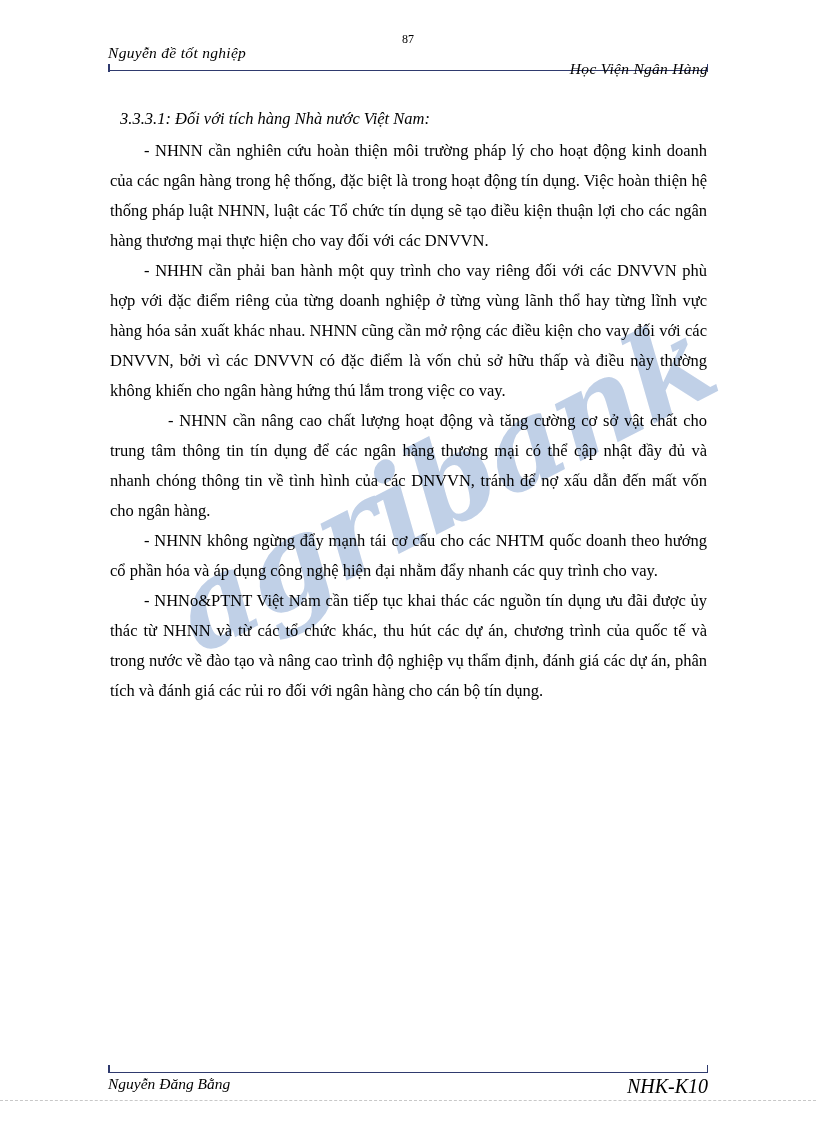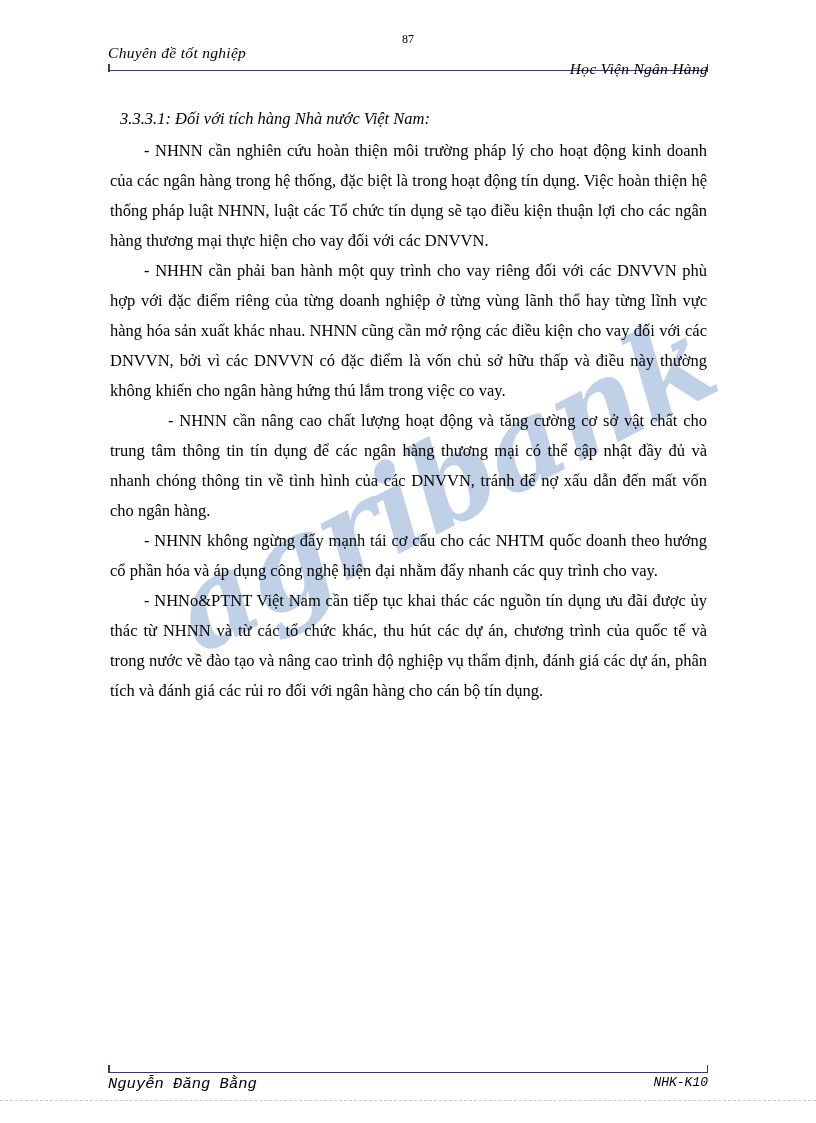--- a/index.html
+++ b/index.html
@@ -119,51 +119,50 @@
   }
 
   
   .footer {
     position: absolute;
     left: 108px;
     top: 1072px;
     width: 600px;
     height: 24px;
     border-top: 1.5px solid #2f3a6e;
-    font-family: Liberation Mono, monospace;
   }
   .footer-left {
     position: absolute;
     left: 0;
     top: 2px;
     font-style: italic;
     font-size: 15.5px;
   }
   .footer-right {
     position: absolute;
     right: 0;
     top: 2px;
     font-style: italic;
-    font-size: 13px;
+    font-size: 20px;
   }
   .edge-tick {
     position: absolute;
     background: #2f3a6e;
     width: 1.5px;
   }
 </style>
 </head>
 <body>
 
 <div class="page">
   <div class="sheet">
 
     <div class="header">
       <div class="page-number">87</div>
-      <div class="header-left">Chuyên đề tốt nghiệp</div>
+      <div class="header-left">Nguyễn đề tốt nghiệp</div>
       <div class="header-right">Học Viện Ngân Hàng</div>
       <div class="edge-tick" style="left:0px; top:20px; height:8px;"></div>
       <div class="edge-tick" style="right:0px; top:20px; height:8px;"></div>
     </div>
 
     <div class="watermark">
       <span>agribank</span>
     </div>
 
     <div class="content">

